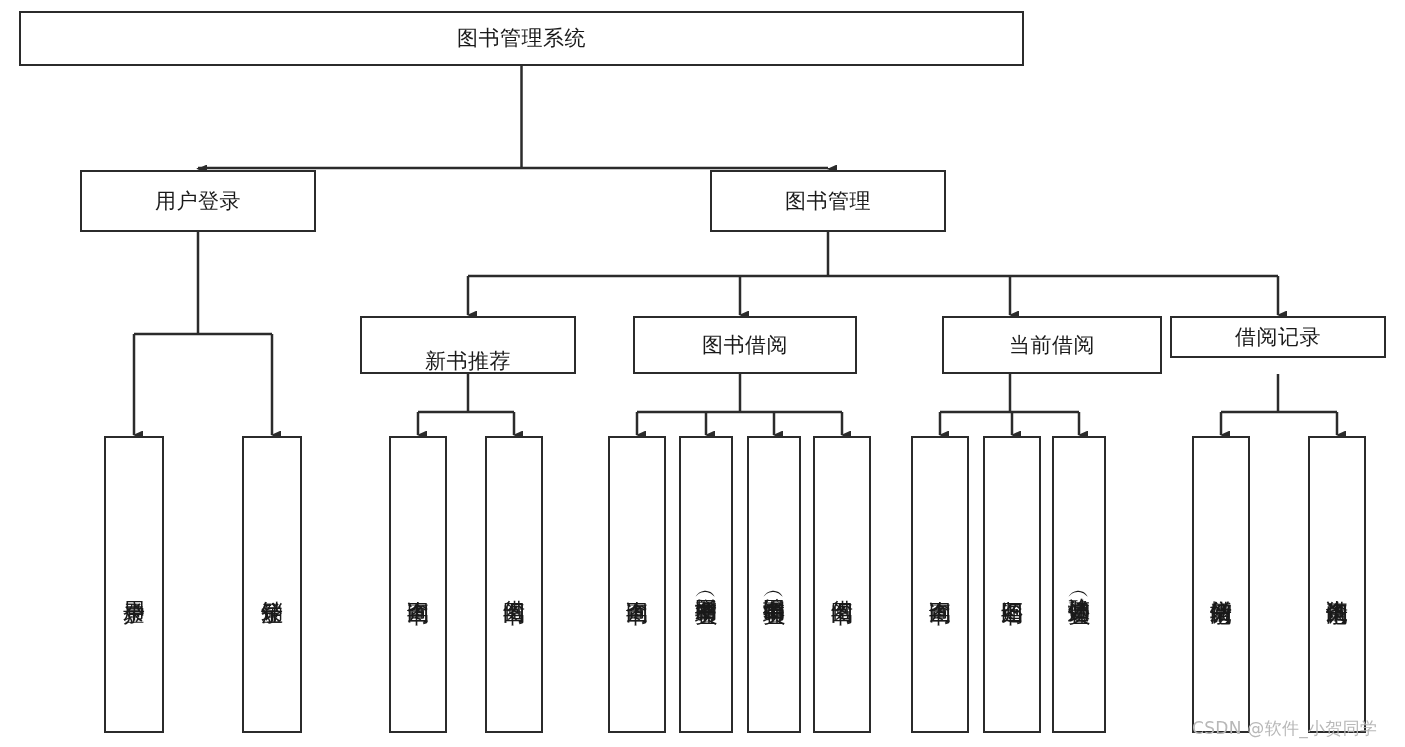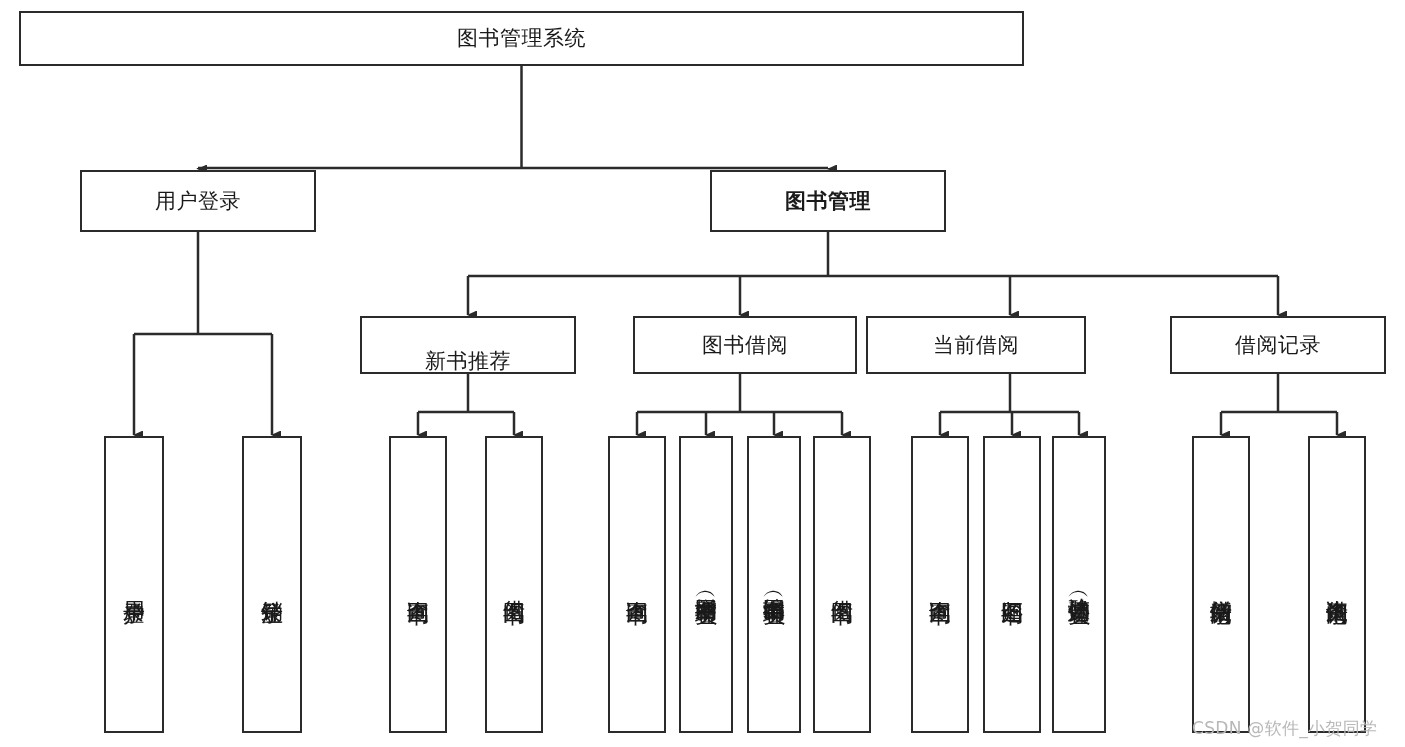--- a/index.html
+++ b/index.html
@@ -114,33 +114,33 @@
       </g>
   </svg>
 
   <div id="nodes-layer">
       <div class="node" style="left: 19px; top: 11px; width: 1005px; height: 55px;">
         <span class="node-label">图书管理系统</span>
       </div>
       <div class="node" style="left: 80px; top: 170px; width: 236px; height: 62px;">
         <span class="node-label">用户登录</span>
       </div>
-      <div class="node" style="left: 710px; top: 170px; width: 236px; height: 62px; font-weight: bold;">
+      <div class="node" style="left: 710px; top: 170px; width: 236px; height: 62px;">
         <span class="node-label">图书管理</span>
       </div>
       <div class="node" style="left: 360px; top: 316px; width: 216px; height: 58px; align-items: flex-end;">
         <span class="node-label">新书推荐</span>
       </div>
       <div class="node" style="left: 633px; top: 316px; width: 224px; height: 58px;">
         <span class="node-label">图书借阅</span>
       </div>
-      <div class="node" style="left: 866px; top: 316px; width: 220px; height: 58px;">
+      <div class="node" style="left: 942px; top: 316px; width: 220px; height: 58px;">
         <span class="node-label">当前借阅</span>
       </div>
-      <div class="node" style="left: 1170px; top: 316px; width: 216px; height: 58px;">
+      <div class="node" style="left: 1170px; top: 316px; width: 216px; height: 42px;">
         <span class="node-label">借阅记录</span>
       </div>
       <div class="node leaf" style="left: 104px; top: 436px; width: 60px; height: 297px;">
         <span class="node-label">用户登录</span>
       </div>
       <div class="node leaf" style="left: 242px; top: 436px; width: 60px; height: 297px;">
         <span class="node-label">注销登录</span>
       </div>
       <div class="node leaf" style="left: 389px; top: 436px; width: 58px; height: 297px;">
         <span class="node-label">查询图书</span>

